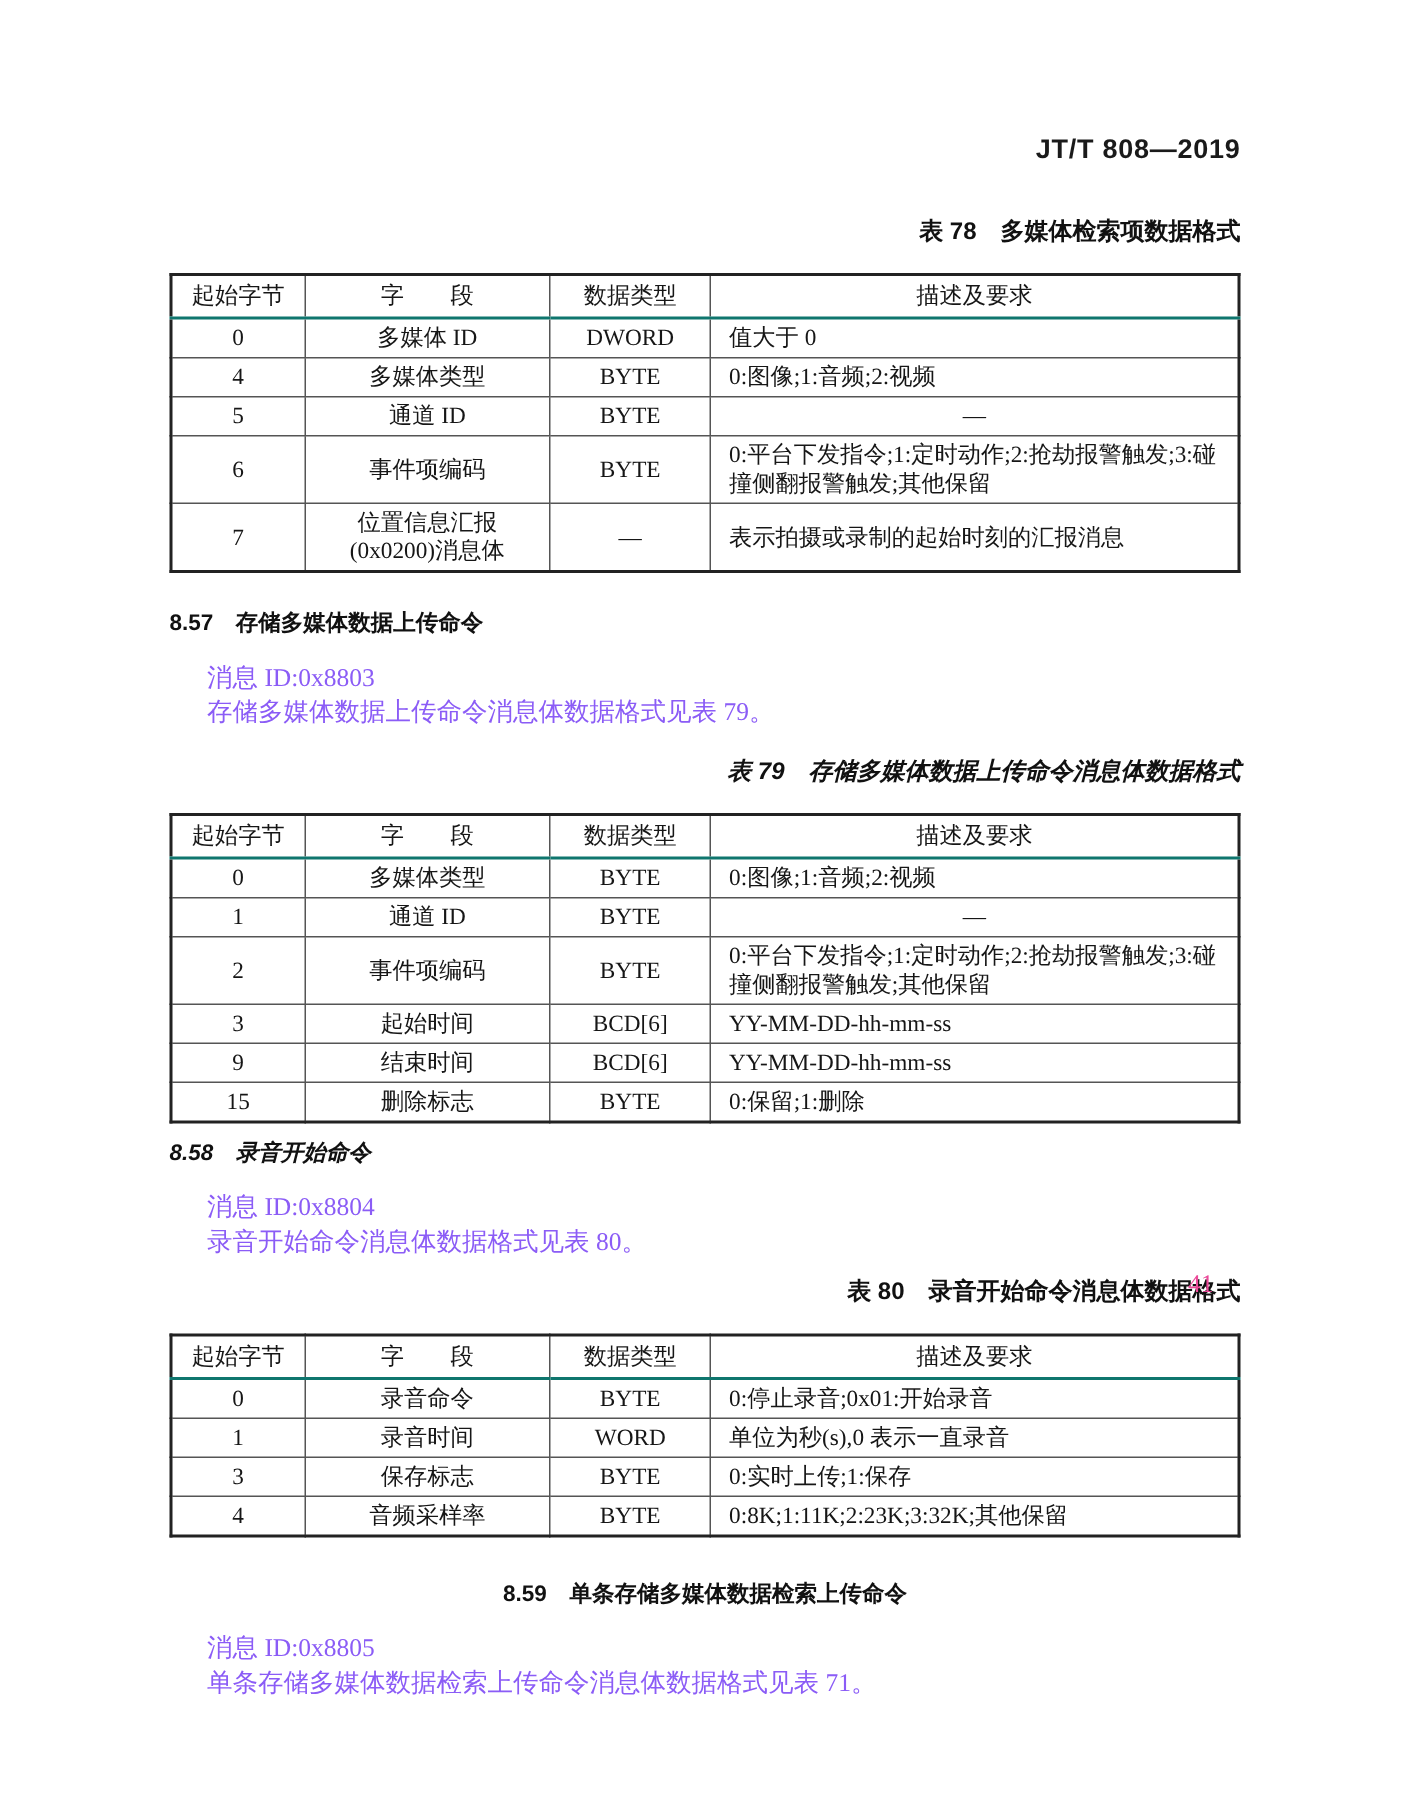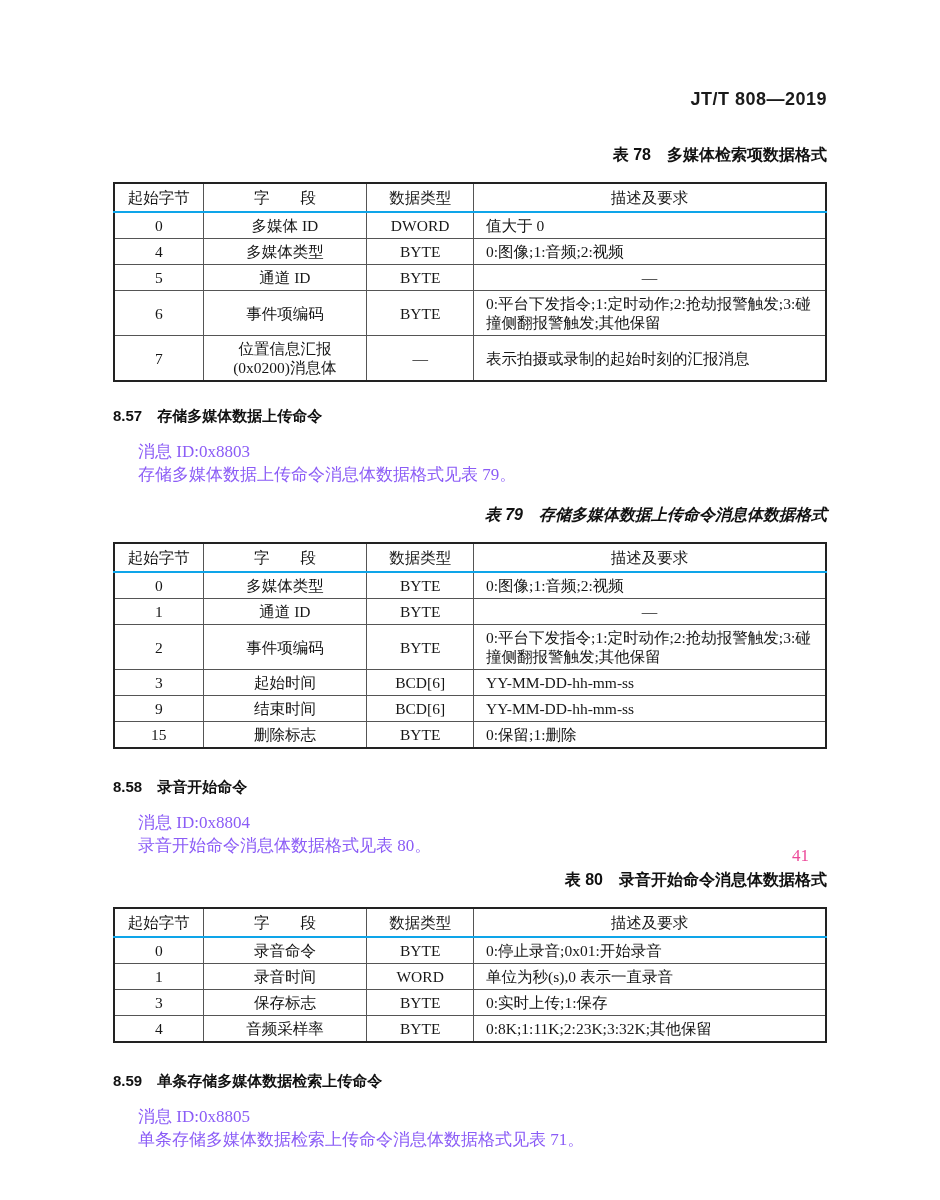--- a/index.html
+++ b/index.html
@@ -51,43 +51,43 @@
     border: 1px solid #555;
     text-align: center;
     vertical-align: middle;
     padding: 3px 6px;
     line-height: 19px;
     white-space: pre-line;
     font-weight: normal;
     color: #161616;
   }
   table.spec-table th {
-    border-bottom: 2px solid #0ea5e9;
+    border-bottom: 2px solid #0f766e;
     padding: 4px 6px;
   }
   table.spec-table th:nth-child(1), table.spec-table td:nth-child(1) { width: 12.5%; }
   table.spec-table th:nth-child(2), table.spec-table td:nth-child(2) { width: 23%; }
   table.spec-table th:nth-child(3), table.spec-table td:nth-child(3) { width: 15%; }
   table.spec-table th:nth-child(4), table.spec-table td:nth-child(4) { width: 49.5%; }
   table.spec-table td.desc {
     text-align: left;
     padding-left: 12px;
     padding-right: 0;
   }
 
   .sec-heading {
     font-family: "Liberation Sans", "DejaVu Sans", sans-serif;
     font-weight: bold;
     font-size: 15px;
     line-height: 19px;
     color: #111;
   }
   .heading-857 { margin-top: 24px; }
-  .heading-858 { margin-top: 28px; }
-  .heading-859 { margin-top: 28px; }
+  .heading-858 { margin-top: 10px; font-style: italic; }
+  .heading-859 { margin-top: 28px; text-align: center; }
 
   .body-para {
     font-size: 17px;
     line-height: 23px;
     padding-left: 25px;
     color: #8b5cf6;
   }
   .para-first { margin-top: 15px; }
 
   .page-number {

